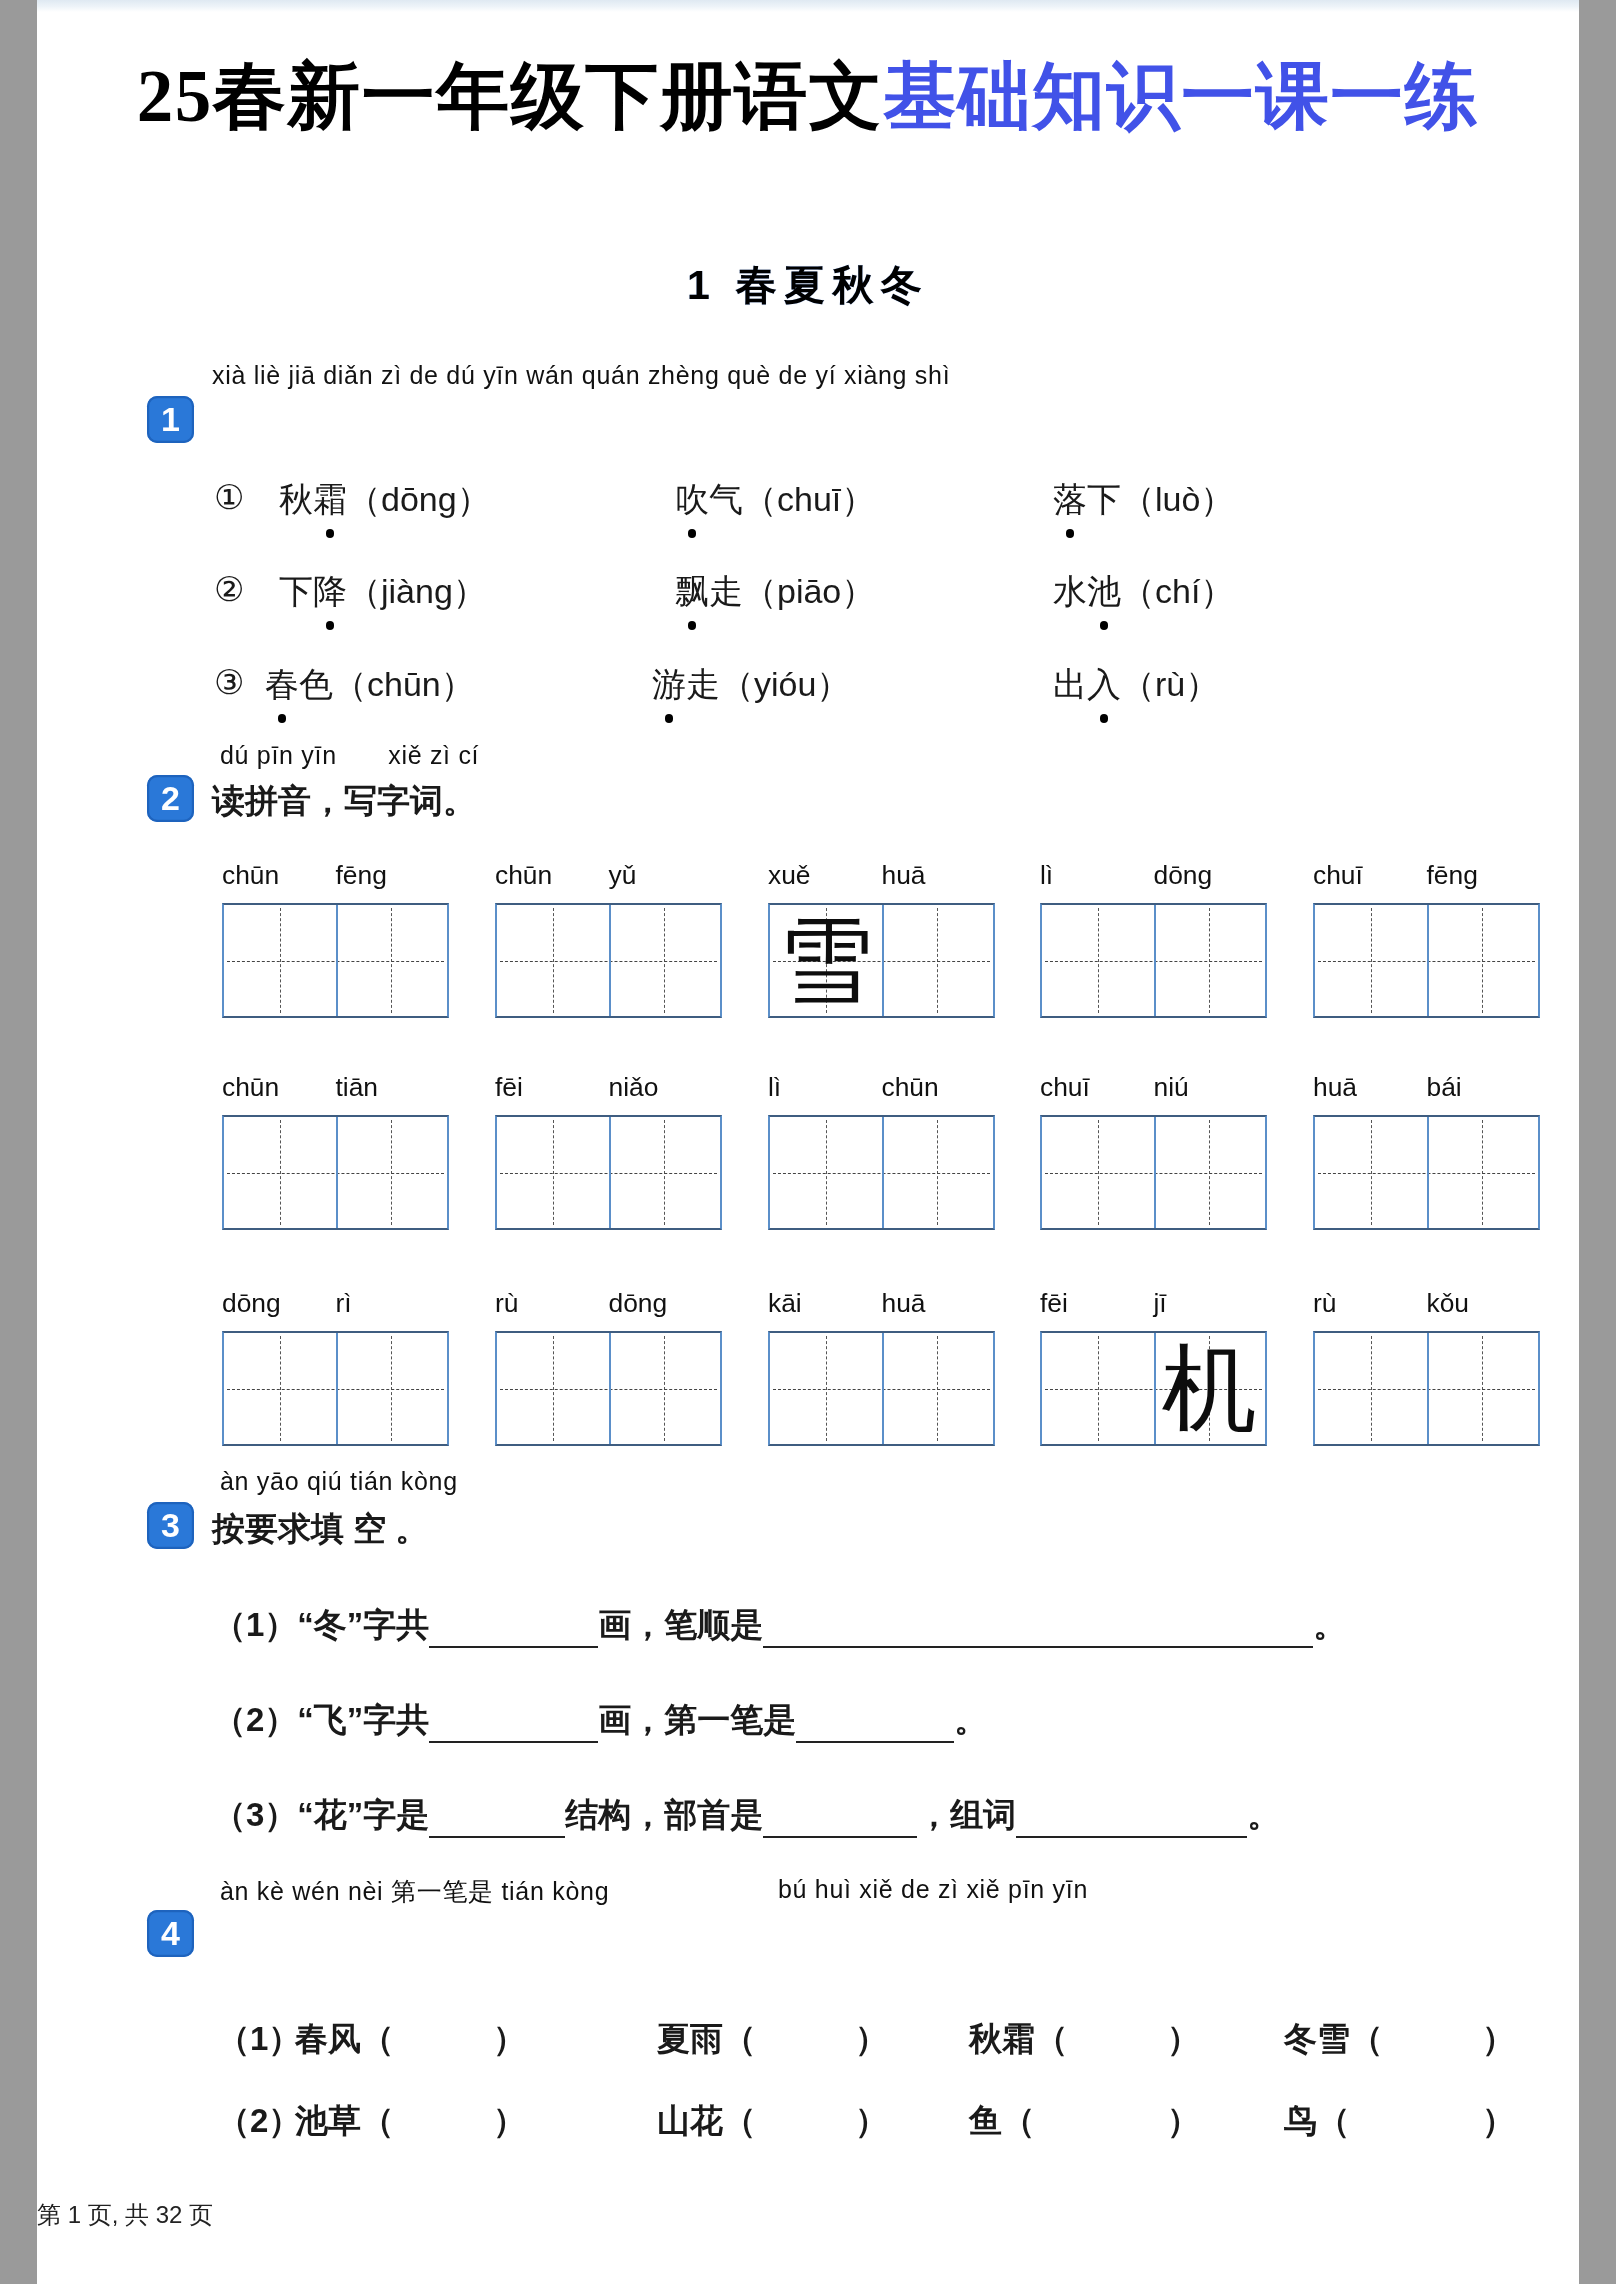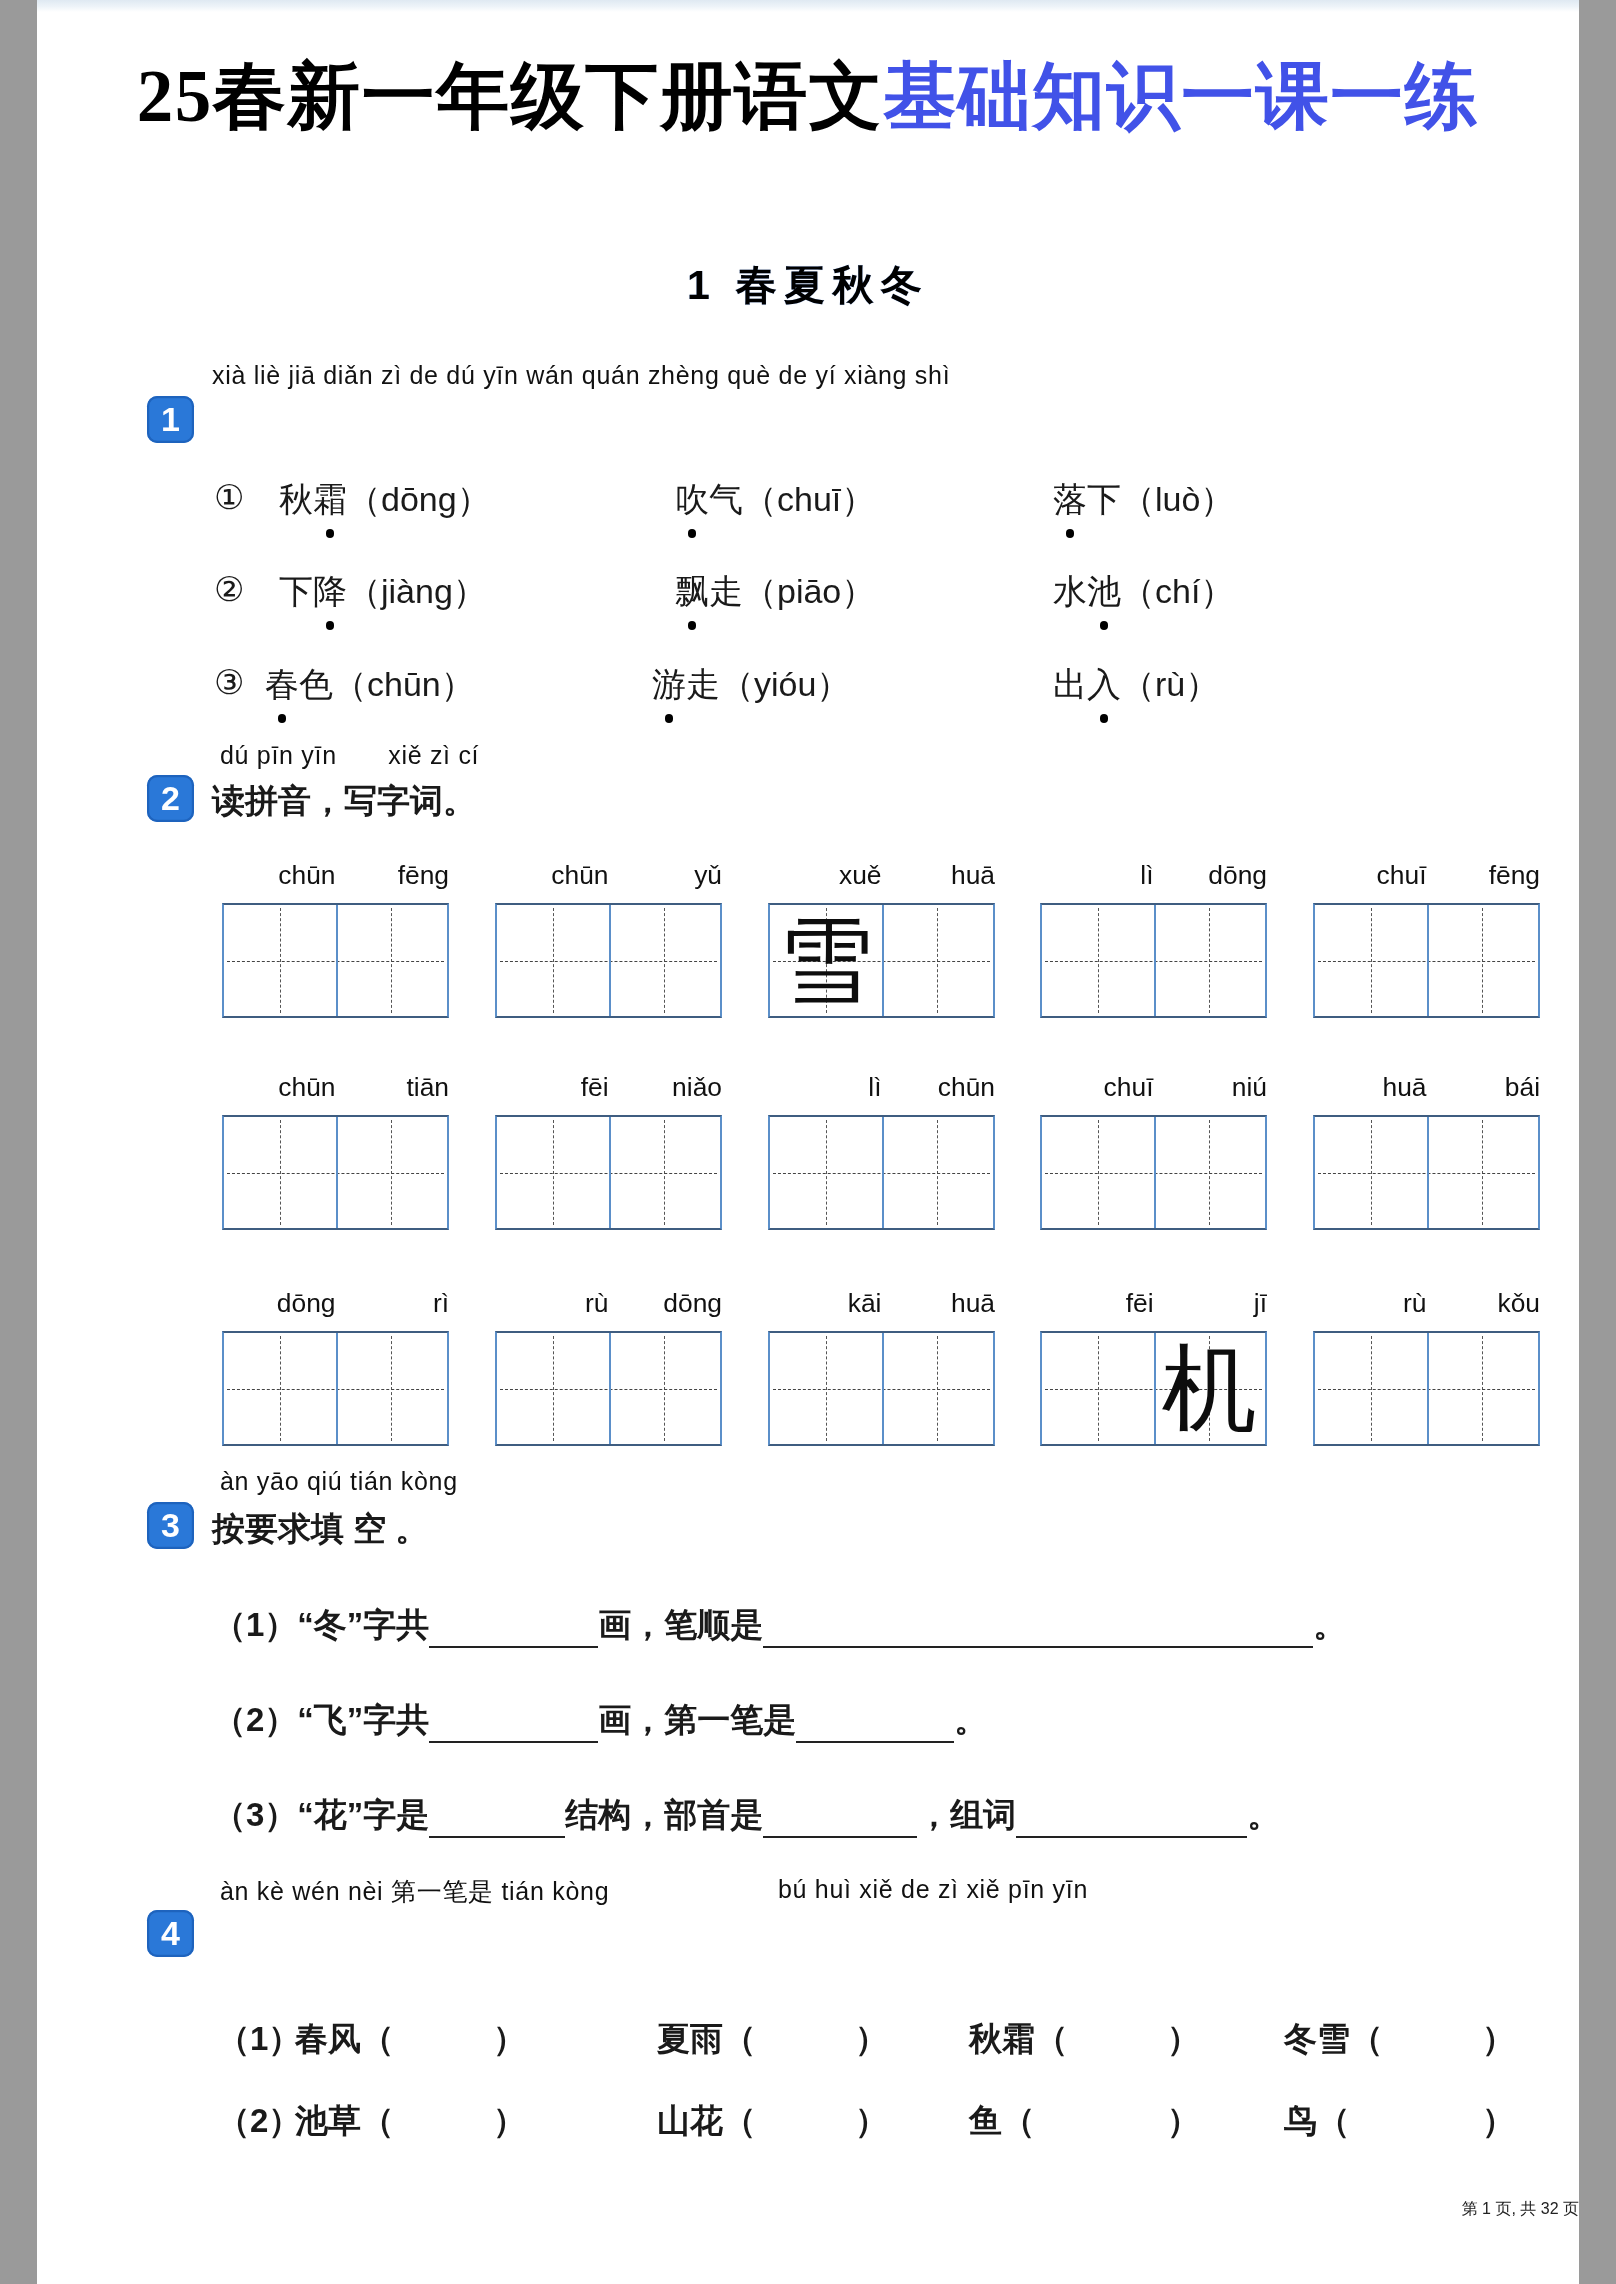--- a/index.html
+++ b/index.html
@@ -26,37 +26,37 @@
   .optrow span{white-space:nowrap;}
   .optlabel{position:absolute;font-size:34px;}
   .optitem{position:absolute;font-size:34px;font-weight:500;}
   .optpin{font-weight:400;}
   .dotchar{position:relative;display:inline-block;}
   .dotchar::after{content:"";position:absolute;left:50%;bottom:-14.7px;width:8.8px;height:8.8px;
     margin-left:-4.4px;background:#000;border-radius:50%;}
   
   .gbox{position:absolute;width:227px;}
   .gpin{display:flex;height:43px;font-size:26.4px;color:#111;}
-  .gpin span{flex:1;text-align:right;white-space:nowrap;}
+  .gpin span{flex:1;text-align:left;white-space:nowrap;}
   .gcells{position:relative;height:111px;background:#fff;
     border:2.2px solid #5b8fc9;border-top-color:#3f5d80;border-bottom-color:#3f5d80;}
   .vm{position:absolute;left:50%;top:0;bottom:0;width:0;border-left:2.2px solid #5b8fc9;}
   .dv{position:absolute;top:2.9px;bottom:2.9px;width:0;border-left:1.5px dashed #555;}
   .v1{left:25%;}.v2{left:75%;}
   .dh{position:absolute;left:2.9px;right:2.9px;top:50%;height:0;border-top:1.5px dashed #444;}
   .cell{position:absolute;top:0;width:50%;height:111px;line-height:111px;text-align:center;
     font-size:95px;font-family:"DejaVu Serif","Liberation Serif",serif;color:#0d0d0d;}
   .c0{left:0;}.c1{left:50%;}
   
   .fitem{position:absolute;left:176px;font-size:33px;font-weight:600;white-space:nowrap;}
   .flabel{font-weight:600;}
   .blank{display:inline-block;height:37px;border-bottom:2.2px solid #222;vertical-align:bottom;}
   .q4row{position:absolute;left:0;width:100%;height:59px;font-size:33px;font-weight:600;}
   .q4row span{position:absolute;white-space:nowrap;}
-  .footer{position:absolute;left:0;top:2199px;width:100%;text-align:right;font-size:16px;color:#222;}
+  .footer{position:absolute;left:0;top:2199px;width:100%;text-align:left;font-size:24px;color:#222;}
 </style>
 </head>
 <body>
 
 <div class="page">
   <div class="topstrip"></div>
 
   <h1 class="title"><span class="t-black">25春新一年级下册语文</span><span class="t-blue">基础知识一课一练</span></h1>
 
   <h2 class="lesson">1 春夏秋冬</h2>

